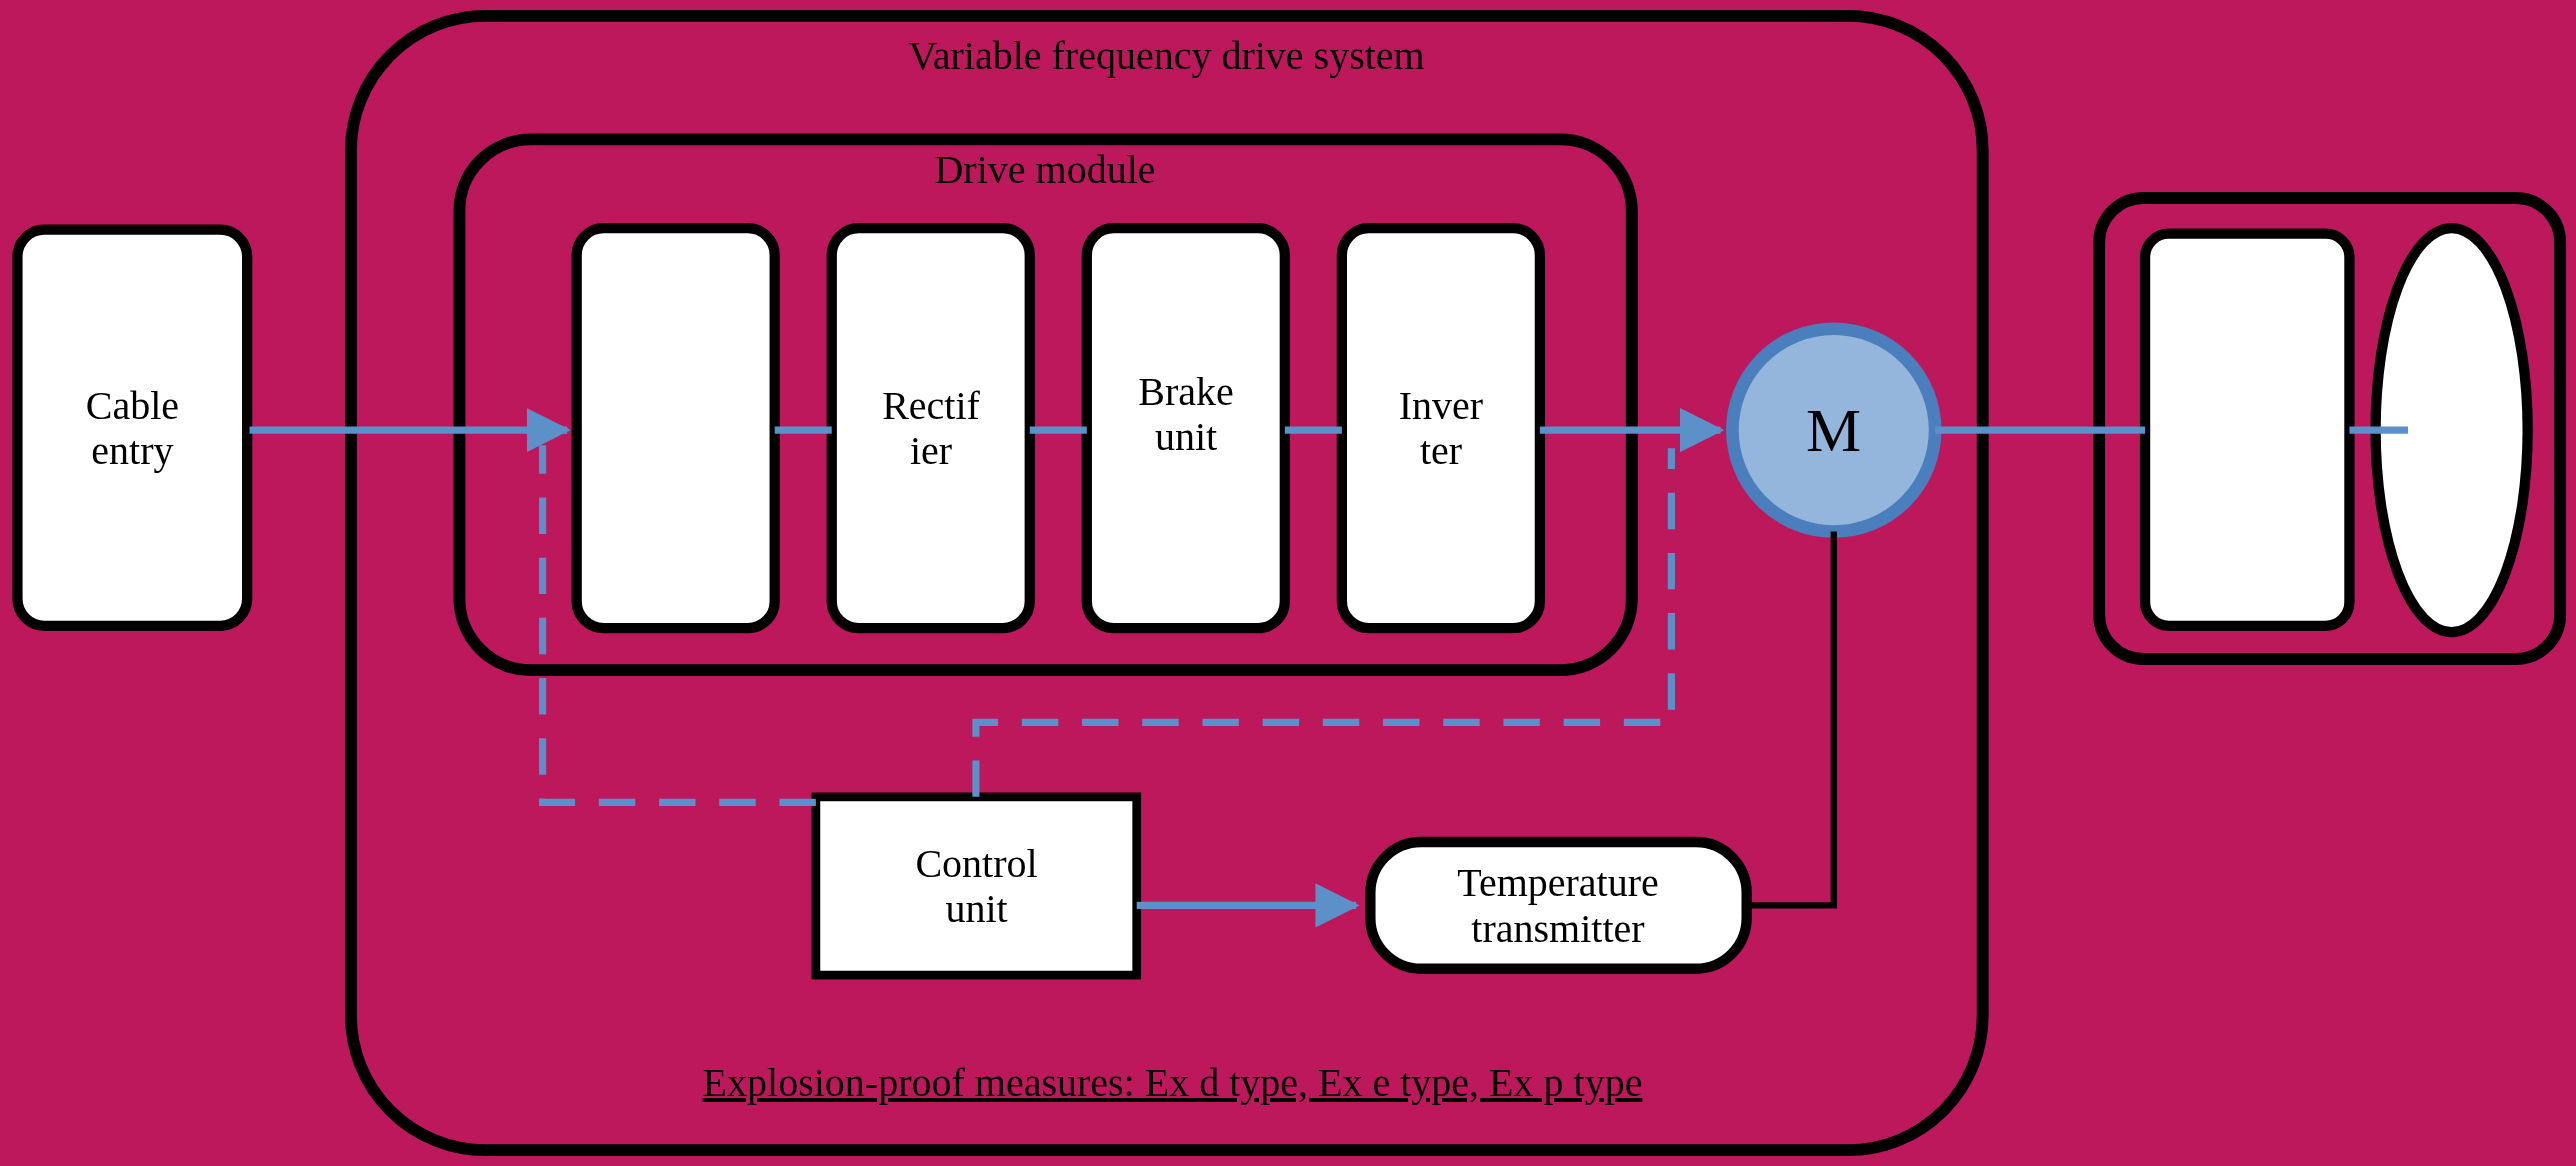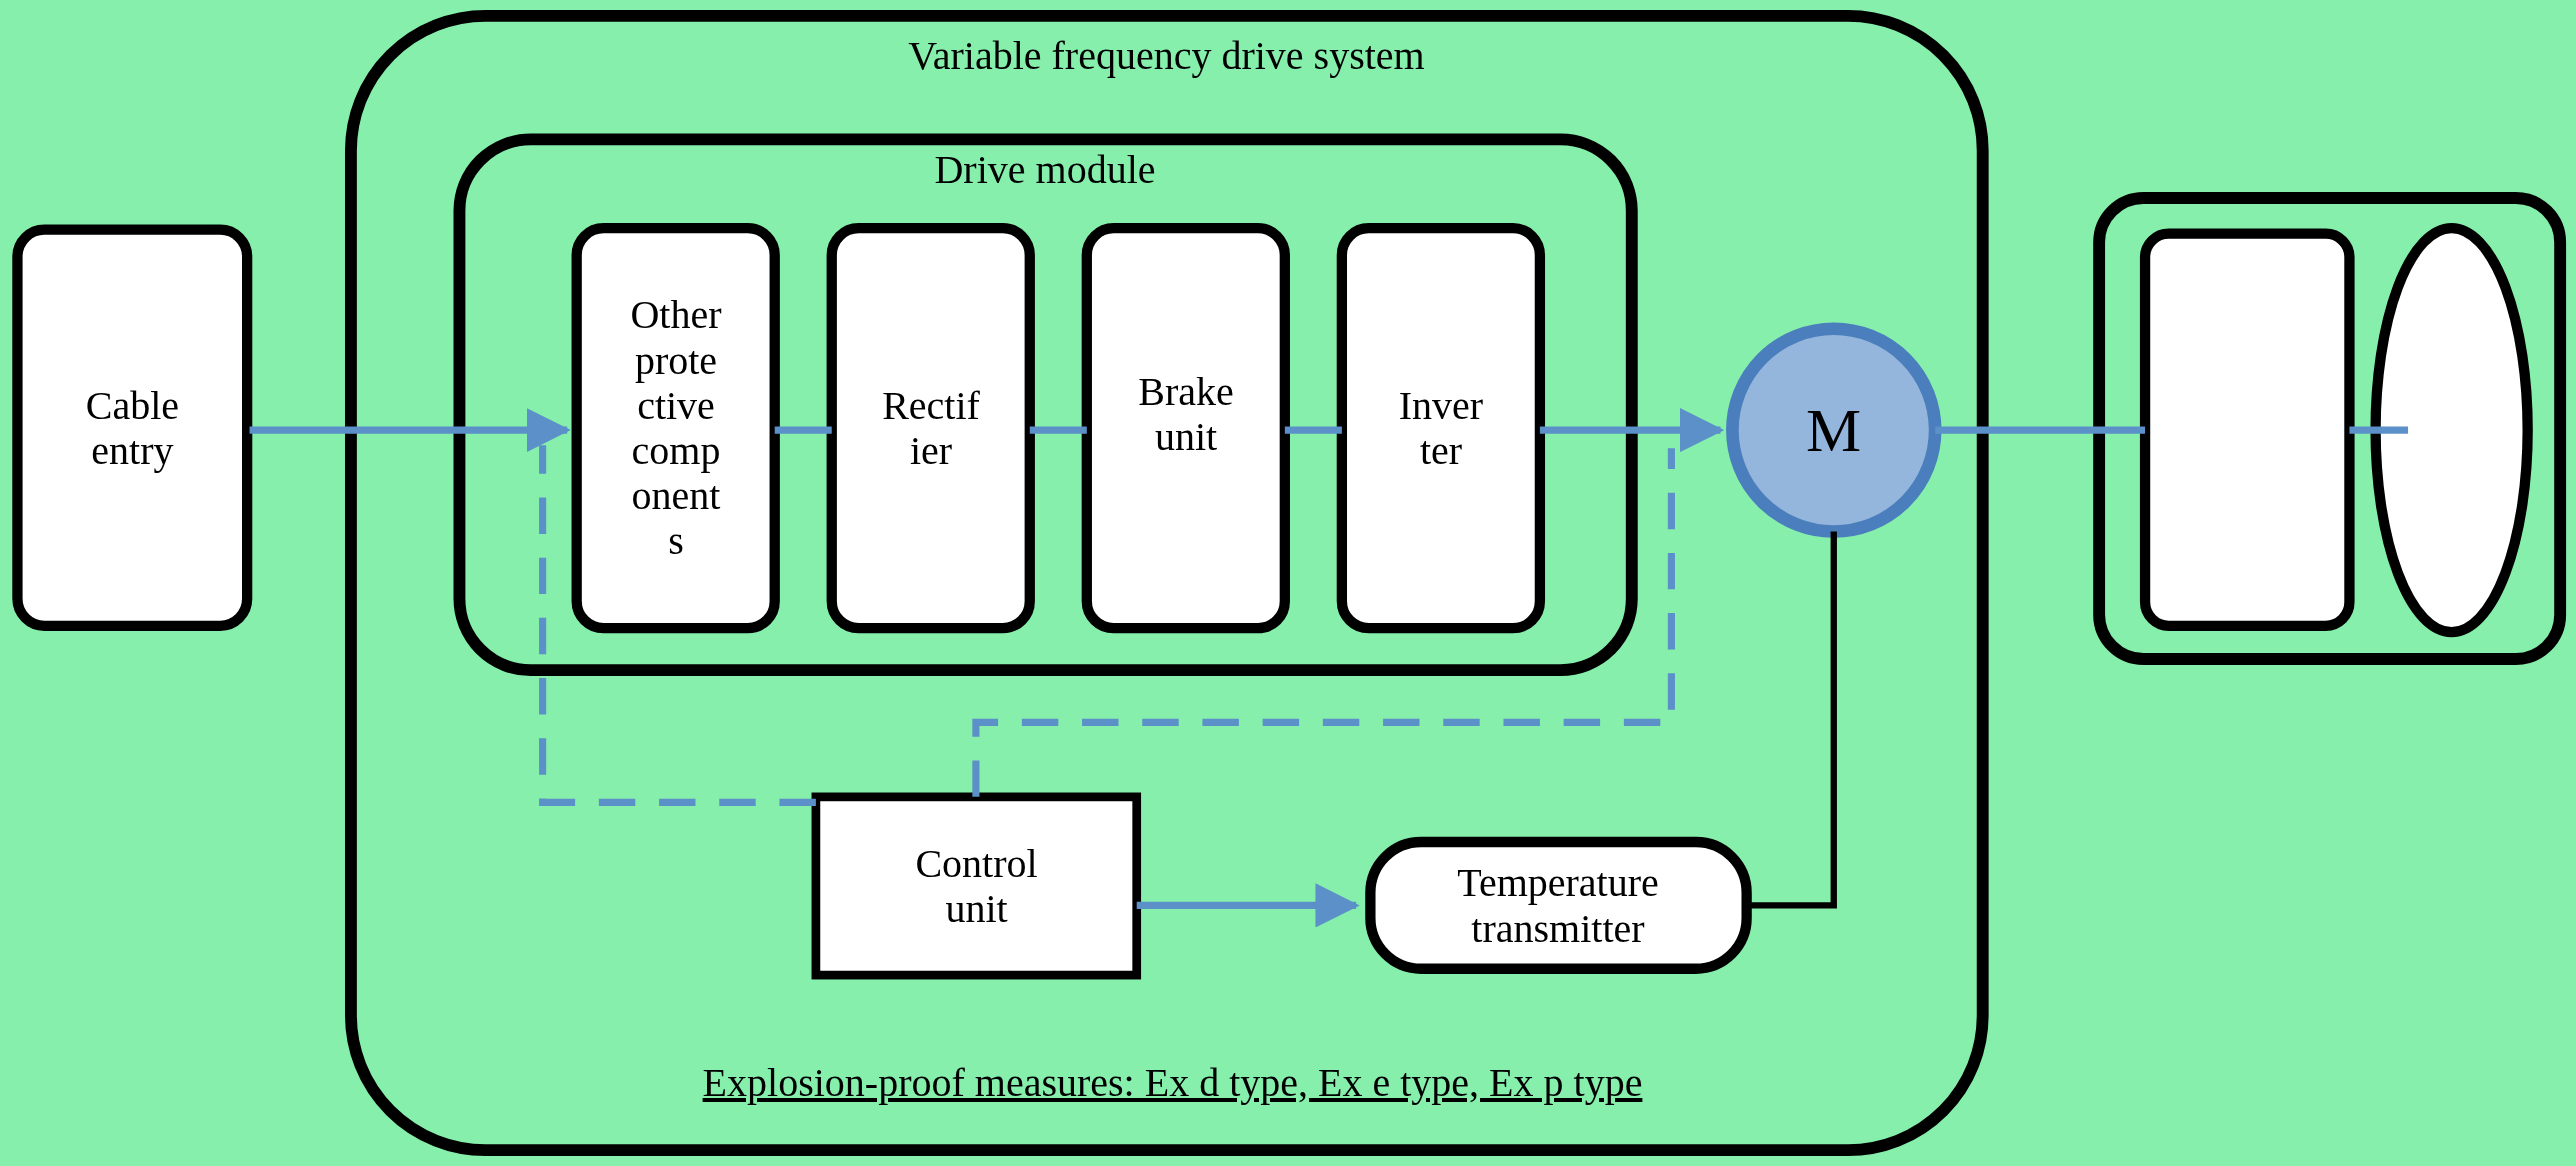--- a/index.html
+++ b/index.html
@@ -8,21 +8,21 @@
     padding: 0;
     background: #ffffff;
   }
   body {
     font-family: "Liberation Serif", "DejaVu Serif", serif;
   }
   #diagram-root {
     position: relative;
     width: 2576px;
     height: 1166px;
-    background: #86efac;
+    background: #be185d;
     overflow: hidden;
   }
   #diagram-svg {
     position: absolute;
     left: 0;
     top: 0;
     width: 2576px;
     height: 1166px;
   }
   .lbl {
@@ -109,26 +109,20 @@
 
   </svg>
 
   <div class="lbl t-system" style="left:612px; top:32px; width:1109px; height:48px;">Variable frequency drive system</div>
 
   <div class="lbl t-module" style="left:760px; top:147px; width:570px; height:46px;">Drive module</div>
 
   <div class="lbl t-side" style="left:17.4px; top:230px; width:230px; height:396px;">Cable
 entry</div>
 
-  <div class="lbl t-block" style="left:577px; top:228px; width:198px; height:400px;">Other
-prote
-ctive
-comp
-onent
-s</div>
 
   <div class="lbl t-block" style="left:832px; top:228px; width:198px; height:400px;">Rectif
 ier</div>
 
   <div class="lbl t-block" style="left:1087px; top:214px; width:198px; height:400px;">Brake
 unit</div>
 
   <div class="lbl t-block" style="left:1342px; top:228px; width:198px; height:400px;">Inver
 ter</div>
 

